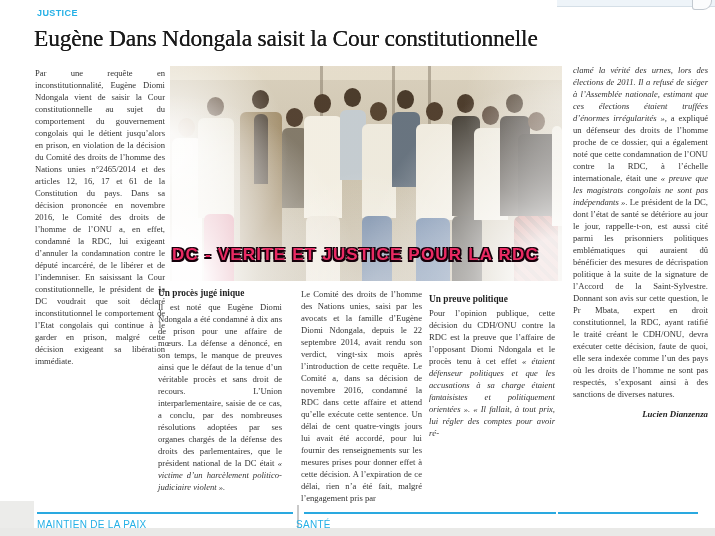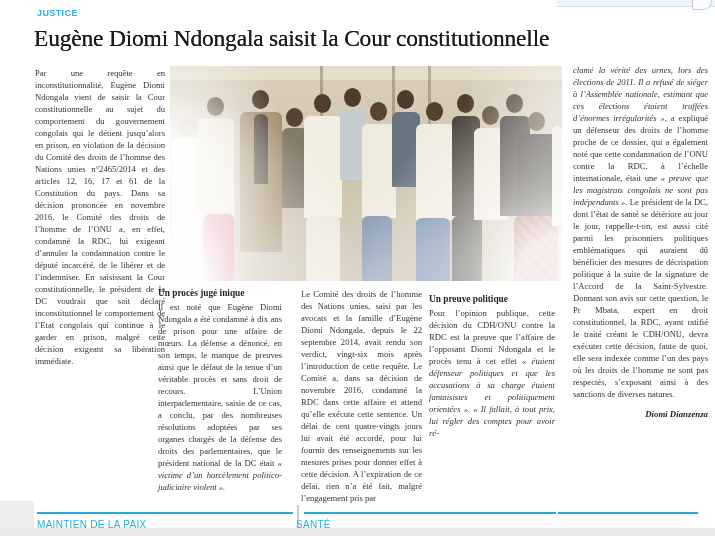--- a/index.html
+++ b/index.html
@@ -61,21 +61,21 @@
 </style>
 </head>
 <body>
 
 <div class="page">
 
   <div class="chrome-strip"></div>
   <div class="chrome-curl"></div>
 
   <div class="kicker">JUSTICE</div>
-  <h1 class="headline" style="margin:0;font-weight:normal;">Eugène Diomi Ndongala saisit la Cour constitutionnelle</h1>
+  <h1 class="headline" style="margin:0;font-weight:normal;">Eugène Dans Ndongala saisit la Cour constitutionnelle</h1>
 
   <div class="leftcol">
     <p class="bt">Par une requête en inconstitutionnalité, Eugène Diomi Ndongala vient de saisir la Cour constitutionnelle au sujet du comportement du gouvernement congolais qui le détient jusqu’alors en prison, en violation de la décision du Comité des droits de l’homme des Nations unies n°2465/2014 et des articles 12, 16, 17 et 61 de la Constitution du pays. Dans sa décision prononcée en novembre 2016, le Comité des droits de l’homme de l’ONU a, en effet, condamné la RDC, lui exigeant d’annuler la condamnation contre le député incarcéré, de le libérer et de l’indemniser. En saisissant la Cour constitutionnelle, le président de la DC voudrait que soit déclaré inconstitutionnel le comportement de l’Etat congolais qui continue à le garder en prison, malgré cette décision exigeant sa libération immédiate.</p>
   </div>
 
   <div class="photo" aria-hidden="true">
     <div class="walls">
       <div class="ceil"></div>
       <i class="wl" style="left:150px;"></i>
         <i class="wl" style="left:222px;"></i>
@@ -111,39 +111,40 @@
       <b class="bd" style="left:304px;top:62px;width:34px;height:92px;background:#efece2;"></b>
         <i class="hd" style="left:312px;top:40px;background:#4a3729;"></i>
       <b class="bd" style="left:330px;top:50px;width:30px;height:100px;background:#2a2521;"></b>
         <i class="hd" style="left:336px;top:28px;background:#3c2d1f;"></i>
       <b class="bd" style="left:348px;top:68px;width:40px;height:90px;background:#211d1a;"></b>
         <i class="hd" style="left:358px;top:46px;background:#543d2c;"></i>
       <b class="bd" style="left:344px;top:150px;width:44px;height:66px;background:#b0443c;background-image:repeating-linear-gradient(45deg, rgba(0,0,0,.35) 0 4px, rgba(0,0,0,0) 4px 9px);"></b>
       <b class="bd" style="left:382px;top:60px;width:10px;height:100px;background:#efece3;"></b>
     </div>
     <div class="vignette"></div>
+    <div class="banner">DC - VERITE ET JUSTICE POUR LA RDC</div>
   </div>
 
   <div class="colA">
     <p class="subhead">Un procès jugé inique</p>
     <p class="bt"><span>Il est noté que Eugène Diomi Ndongala a été condamné à dix ans de prison pour une affaire de mœurs. La défense a dénoncé, en son temps, le manque de preuves ainsi que le défaut de la tenue d’un véritable procès et sans droit de recours. L’Union interparlementaire, saisie de ce cas, a conclu, par des nombreuses résolutions adoptées par ses organes chargés de la défense des droits des parlementaires, que le président national de la DC était </span><span class="it">« victime d’un harcèlement politico-judiciaire violent ».</span></p>
   </div>
 
   <div class="colB">
     <p class="bt">Le Comité des droits de l’homme des Nations unies, saisi par les avocats et la famille d’Eugène Diomi Ndongala, depuis le 22 septembre 2014, avait rendu son verdict, vingt-six mois après l’introduction de cette requête. Le Comité a, dans sa décision de novembre 2016, condamné la RDC dans cette affaire et attend qu’elle exécute cette sentence. Un délai de cent quatre-vingts jours lui avait été accordé, pour lui fournir des renseignements sur les mesures prises pour donner effet à cette décision. A l’expiration de ce délai, rien n’a été fait, malgré l’engagement pris par</p>
   </div>
 
   <div class="colC">
     <p class="subhead mt">Un preuve politique</p>
     <p class="bt"><span>Pour l’opinion publique, cette décision du CDH/ONU contre la RDC est la preuve que l’affaire de l’opposant Diomi Ndongala et le procès tenu à cet effet </span><span class="it">« étaient défenseur politiques et que les accusations à sa charge étaient fantaisistes et politiquement orientées ». « Il fallait, à tout prix, lui régler des comptes pour avoir ré-</span></p>
   </div>
 
   <div class="rightcol">
     <p class="bt"><span class="it">clamé la vérité des urnes, lors des élections de 2011. Il a refusé de siéger à l’Assemblée nationale, estimant que ces élections étaient truffées d’énormes irrégularités », </span><span>a expliqué un défenseur des droits de l’homme proche de ce dossier, qui a également noté que cette condamnation de l’ONU contre la RDC, à l’échelle internationale, était une </span><span class="it">« preuve que les magistrats congolais ne sont pas indépendants ». </span><span>Le président de la DC, dont l’état de santé se détériore au jour le jour, rappelle-t-on, est aussi cité parmi les prisonniers politiques emblématiques qui auraient dû bénéficier des mesures de décrispation politique à la suite de la signature de l’Accord de la Saint-Sylvestre. Donnant son avis sur cette question, le Pr Mbata, expert en droit constitutionnel, la RDC, ayant ratifié le traité créant le CDH/ONU, devra exécuter cette décision, faute de quoi, elle sera indexée comme l’un des pays où les droits de l’homme ne sont pas respectés, s’exposant ainsi à des sanctions de diverses natures.</span></p>
-    <p class="byline">Diomi Dianzenza</p>
+    <p class="byline">Lucien Dianzenza</p>
   </div>
 
   <div class="rule rule1"></div>
   <div class="rule rule2"></div>
   <div class="rule rule3"></div>
   <div class="footer-divider"></div>
 
   <div class="footer-label fl1">MAINTIEN DE LA PAIX</div>
   <div class="footer-label fl2">SANTÉ</div>
 

